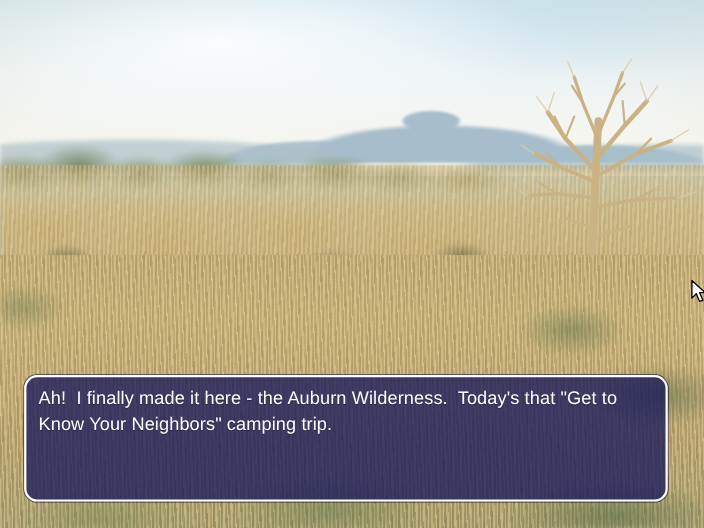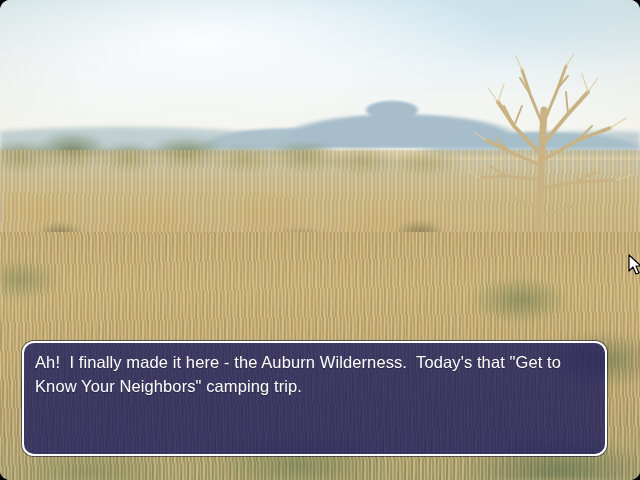--- a/index.html
+++ b/index.html
@@ -1,20 +1,19 @@
 <!DOCTYPE html>
 <html><head>
 <meta charset="utf-8">
 <style>
   html,body{margin:0;padding:0;background:#000;}
   #stage{
     position:relative;width:640px;height:480px;overflow:hidden;
     font-family:"Liberation Sans", sans-serif;
     background:#cfe3ea;
-    border-radius:10px;
   }
 
   
   .scene{position:absolute;inset:0;overflow:hidden;}
 
   
   .sky{
     position:absolute;left:0;top:0;width:640px;height:160px;
     background:
       linear-gradient(to bottom,

